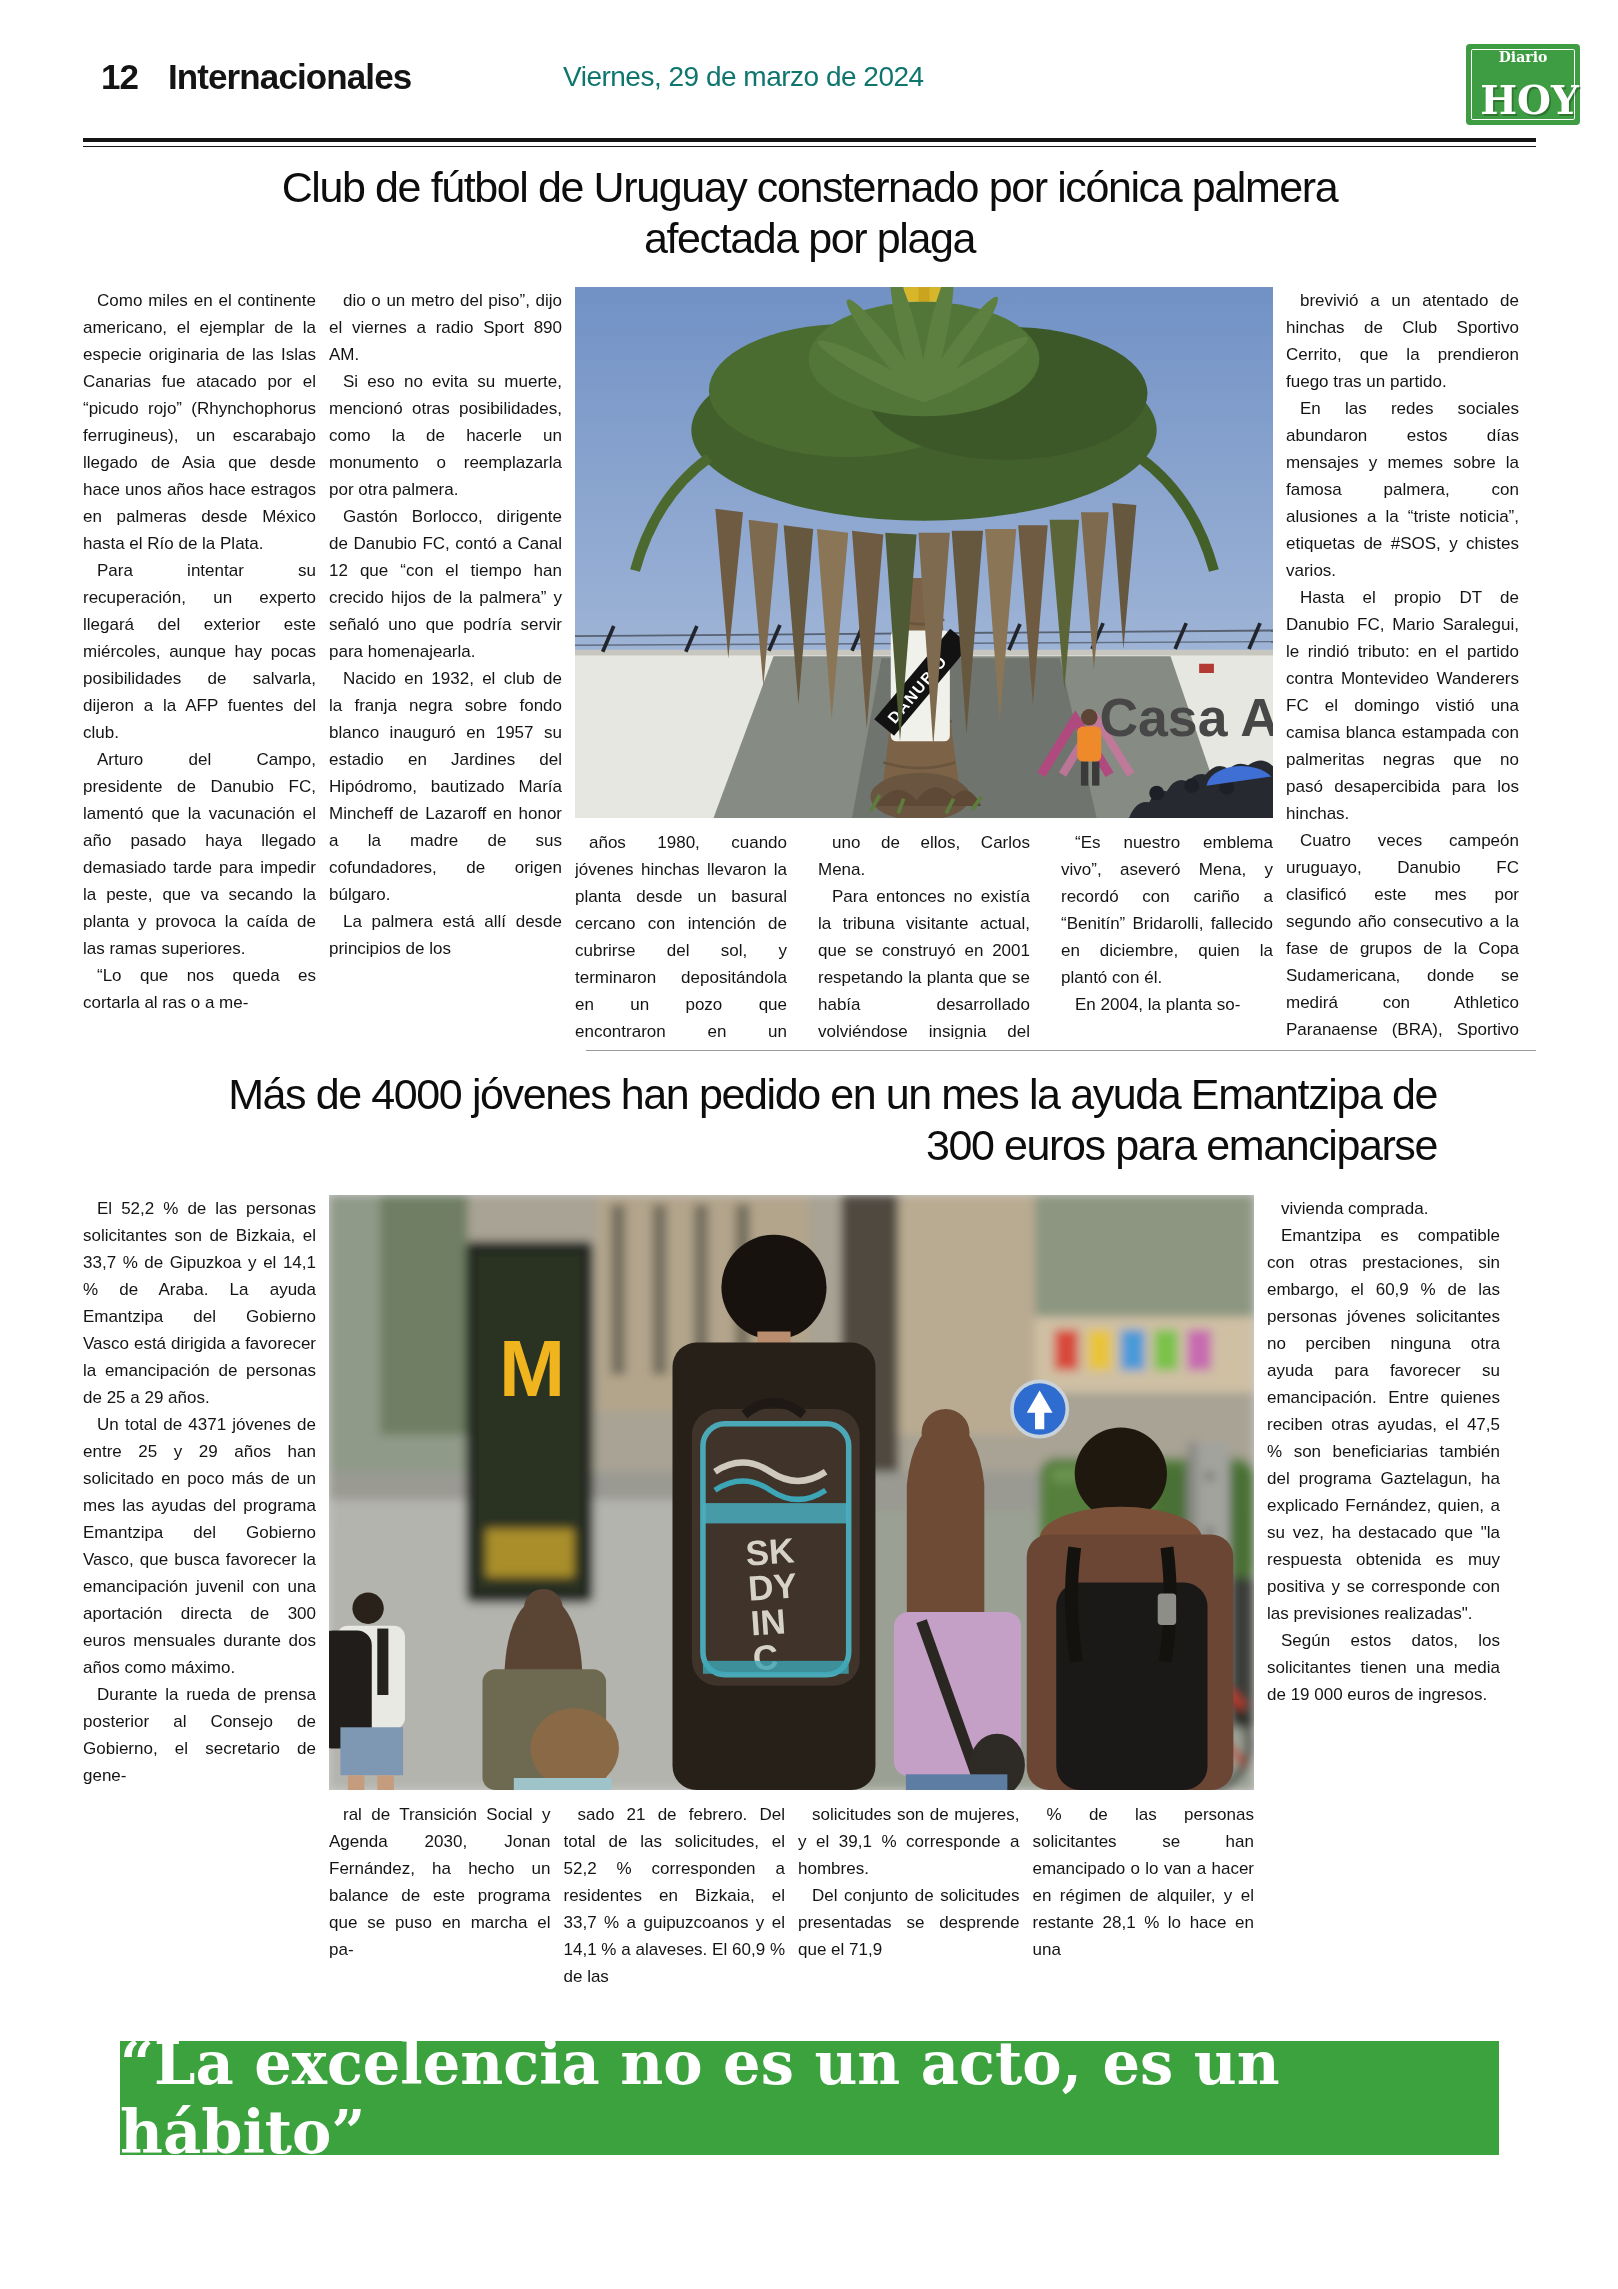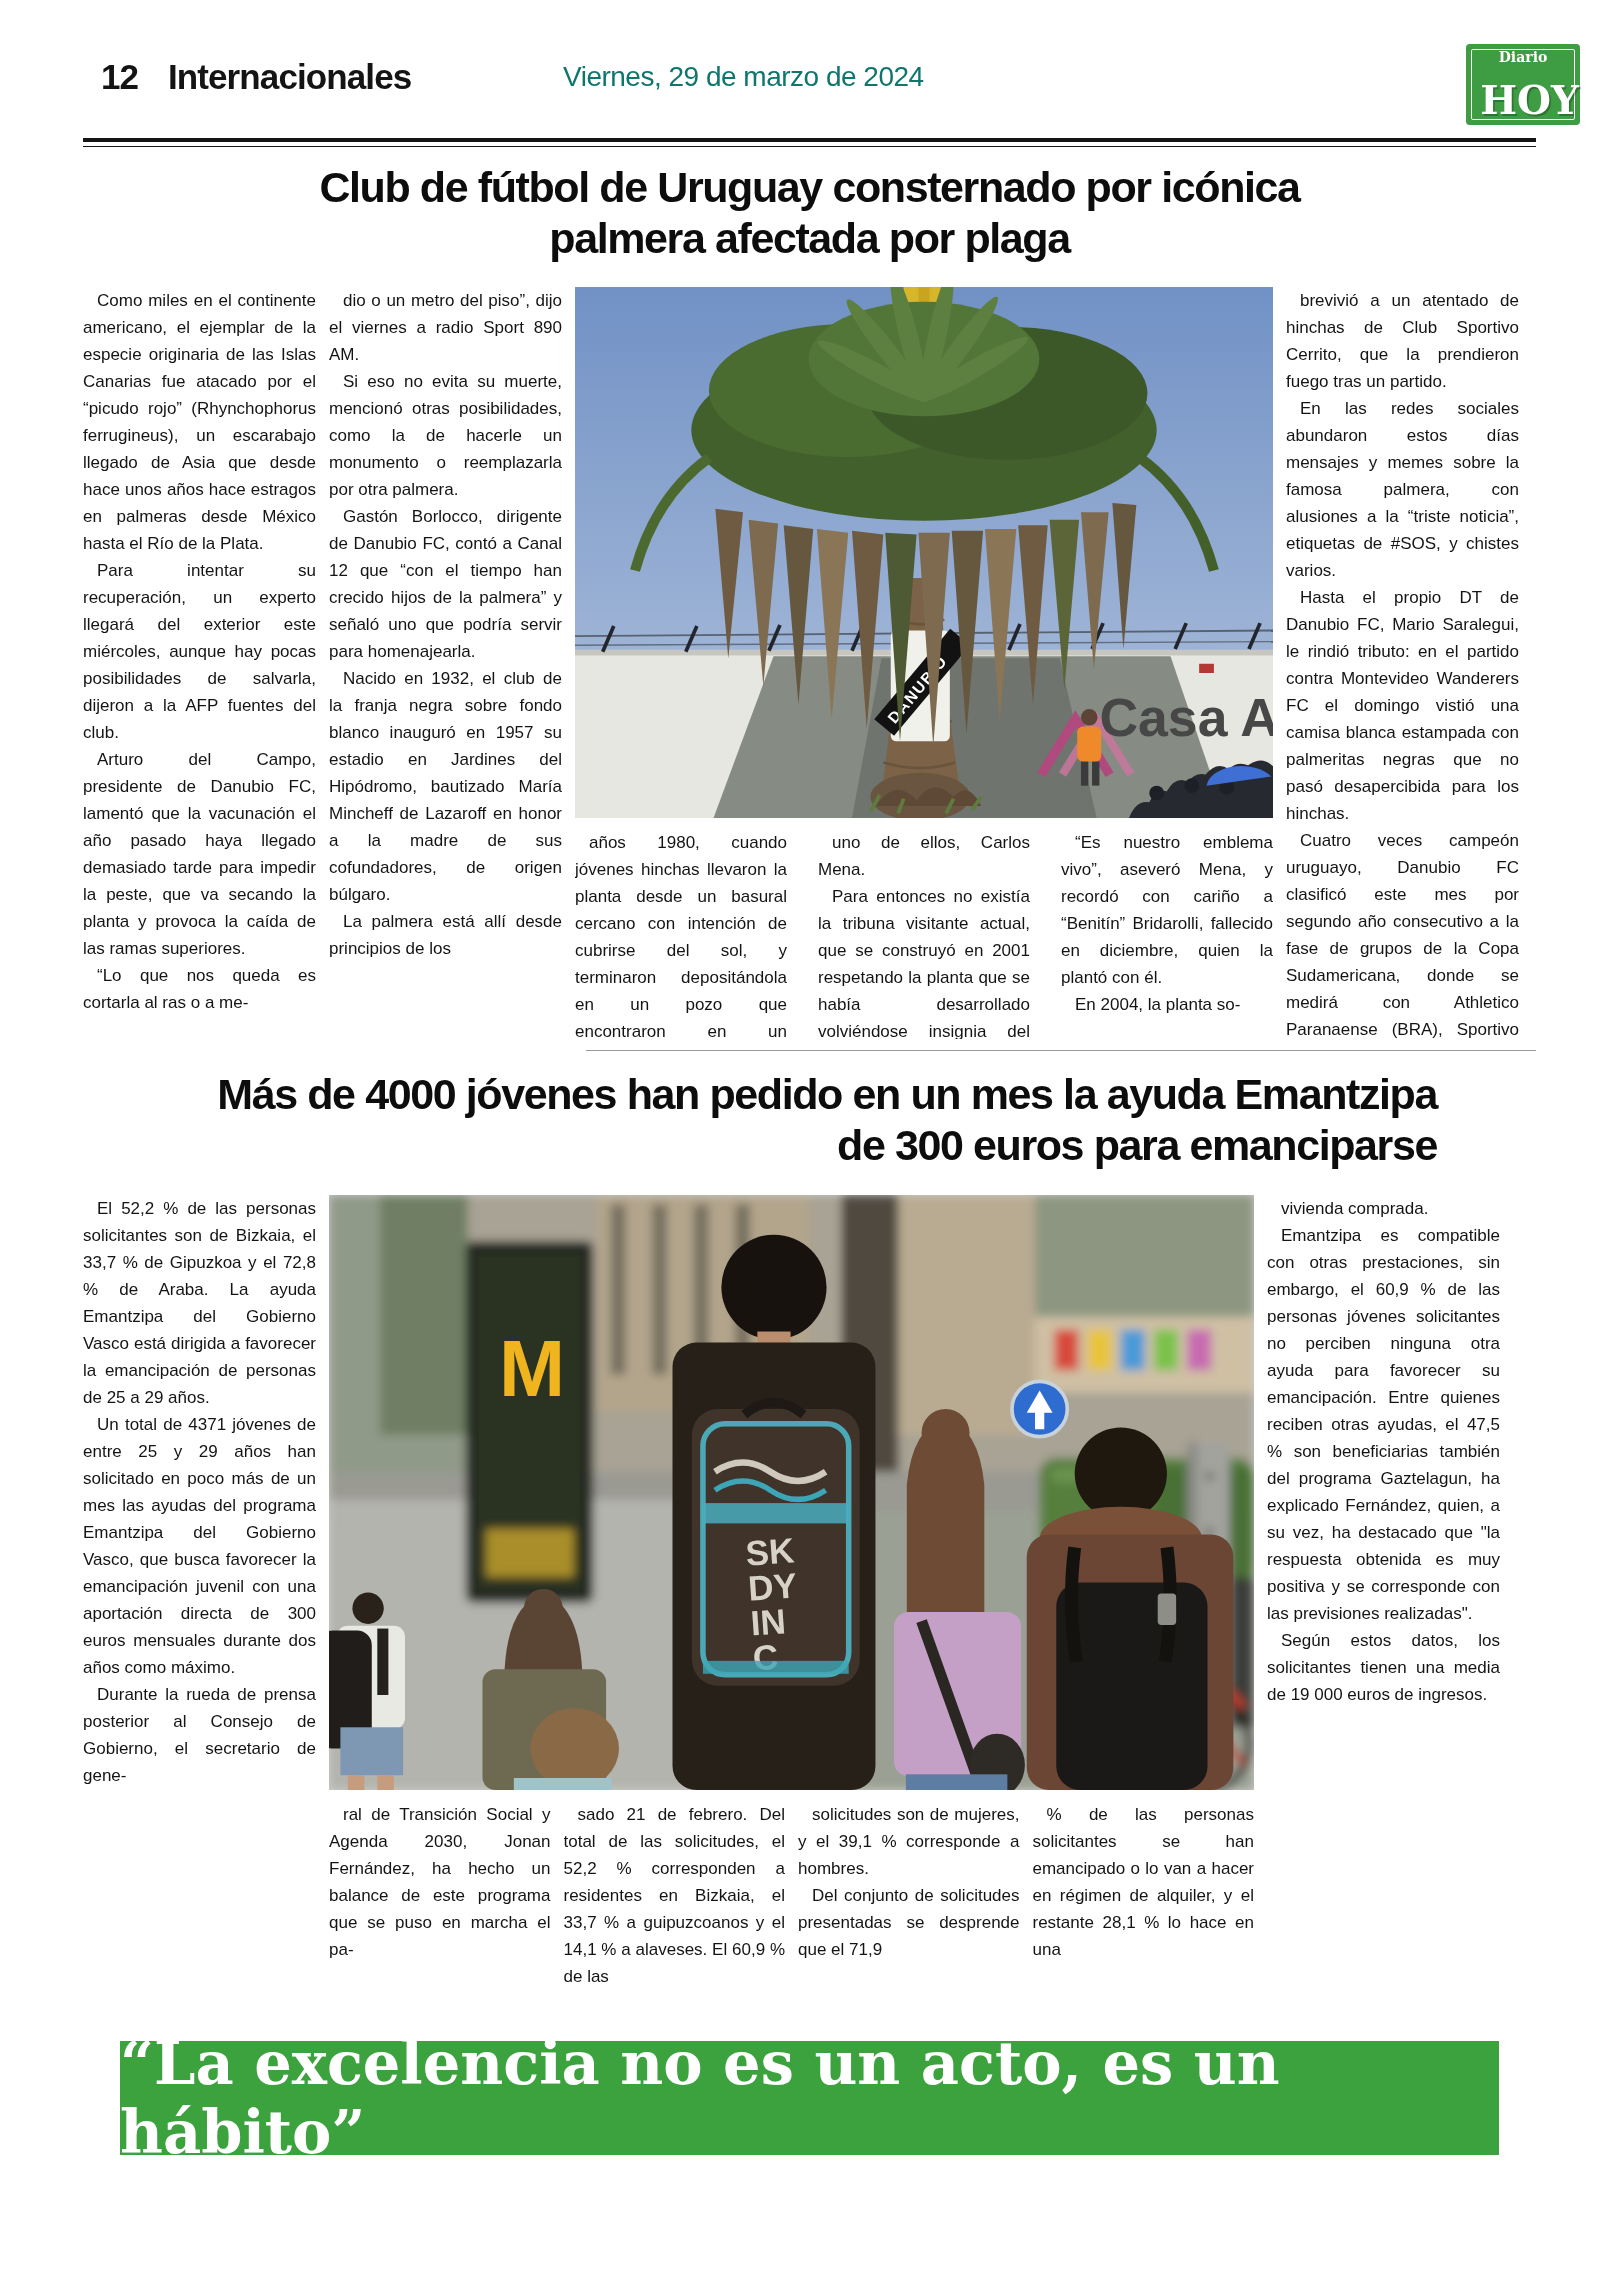--- a/index.html
+++ b/index.html
@@ -17,21 +17,21 @@
   .edition-date { position:absolute; left:480px; top:16.6px; font-size:28px; letter-spacing:-0.5px; color:#0f766e; }
   .logo { position:absolute; right:-44px; top:0; width:114px; height:81px; background:#3e9c43; border-radius:3.7px; padding:4.6px; }
   .logo-inner { width:100%; height:100%; border:1.8px solid #ffffff; border-radius:1.8px;
     display:flex; flex-direction:column; align-items:center; justify-content:center; }
   .logo-top { font-size:14px; font-weight:bold; color:#ffffff; font-family:"DejaVu Serif", serif; line-height:1; margin-bottom:19px; }
   .logo-hoy { font-size:39px; font-weight:bold; color:#ffffff; font-family:"DejaVu Serif", serif; line-height:0.9; text-shadow:1.8px 1.8px 0 rgba(0,0,0,0.25);margin-left:13px; }
   .double-rule { margin-top:13px; height:9.2px; border-top:4.6px solid #151515; border-bottom:1.8px solid #151515; }
   
   .headline {
     margin:14.8px auto 0 auto; text-align:center;
-    font-size:43px; line-height:1.18; font-weight:bold; letter-spacing:-1.4px; color:#0d0d0d;
+    font-size:43px; line-height:1.18; font-weight:normal; letter-spacing:-1.4px; color:#0d0d0d;
   }
   .headline.h1 { width:1061px; }
   .headline.h2 { width:1255px; margin-top:18.5px;text-align:right; }
   
   .a1-grid { margin-top:24px; display:grid; grid-template-columns:233px 233px 698px 233px; column-gap:13px; height:755px; }
   .a2-grid { margin-top:24px; display:grid; grid-template-columns:233px 925px 233px; column-gap:13px; height:792px; }
   .col { font-size:17px; line-height:27px; text-align:justify; overflow:hidden; height:100%; }
   .col p { margin:0; text-indent:14px; }
   .photo-wrap { width:100%; overflow:hidden; background:#ccc; }
   .under-row-1 { margin-top:11px; display:grid; grid-template-columns:1fr 1fr 1fr; column-gap:31px; height:210px; }
@@ -207,21 +207,21 @@
         <p>Cuatro veces campeón uruguayo, Danubio FC clasificó este mes por segundo año consecutivo a la fase de grupos de la Copa Sudamericana, donde se medirá con Athletico Paranaense (BRA), Sportivo Ameliano (PAR) y Rayo Zuliano (VEN).</p>
       </div>
   </div>
 
   <div class="art-divider"></div>
 
   <div class="headline h2">Más de 4000 jóvenes han pedido en un mes la ayuda Emantzipa de 300 euros para emanciparse</div>
 
   <div class="a2-grid">
     <div class="col">
-        <p>El 52,2 % de las personas solicitantes son de Bizkaia, el 33,7 % de Gipuzkoa y el 72,8 % de Araba. La ayuda Emantzipa del Gobierno Vasco está dirigida a favorecer la emancipación de personas de 25 a 29 años.</p>
+        <p>El 52,2 % de las personas solicitantes son de Bizkaia, el 33,7 % de Gipuzkoa y el 14,1 % de Araba. La ayuda Emantzipa del Gobierno Vasco está dirigida a favorecer la emancipación de personas de 25 a 29 años.</p>
         <p>Un total de 4371 jóvenes de entre 25 y 29 años han solicitado en poco más de un mes las ayudas del programa Emantzipa del Gobierno Vasco, que busca favorecer la emancipación juvenil con una aportación directa de 300 euros mensuales durante dos años como máximo.</p>
         <p>Durante la rueda de prensa posterior al Consejo de Gobierno, el secretario de gene-</p>
       </div>
 
     <div>
 
       <div class="photo-wrap" style="height:595px;">
         <svg viewBox="0 0 1002 645" width="925" height="595">
           <defs>
             <filter id="bgblur" x="-5%" y="-5%" width="110%" height="110%">

